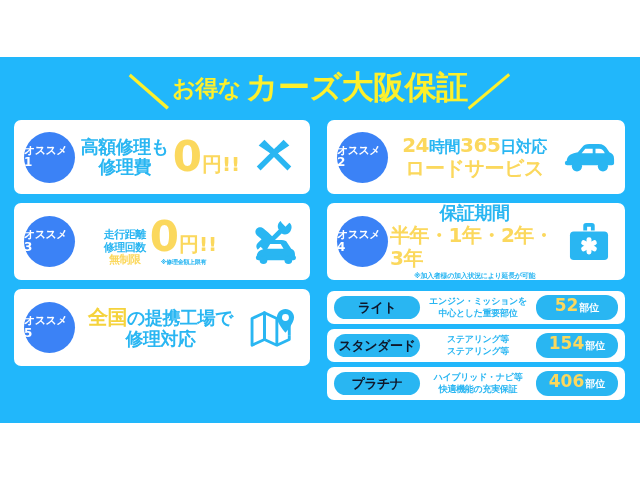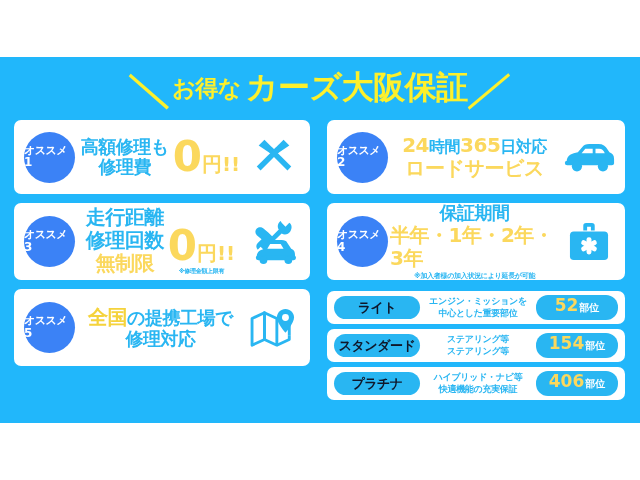--- a/index.html
+++ b/index.html
@@ -121,21 +121,21 @@
     display: flex;
     flex-direction: column;
     align-items: center;
     line-height: 1.15;
   }
   .cy  { color: #29b6f2; font-weight: bold; }
   .ye  { color: #fbd85d; font-weight: bold; }
   .ye2 { color: #f5d33c; font-weight: bold; }
 
   .t16 { font-size: 16px; letter-spacing: -0.5px; }
-  .t17 { font-size: 20px; letter-spacing: -0.5px; font-family: Liberation Mono, monospace; }
+  .t17 { font-size: 11px; letter-spacing: -0.5px; }
   .t18 { font-size: 18px; letter-spacing: -0.5px; }
   .t20 { font-size: 20px; letter-spacing: -0.5px; }
 
   .zero-wrap {
     display: flex;
     align-items: flex-end;
     margin-left: 4px;
     line-height: 1;
   }
   .zero { font-size: 42px; color: #fbd85d; font-weight: bold; }

